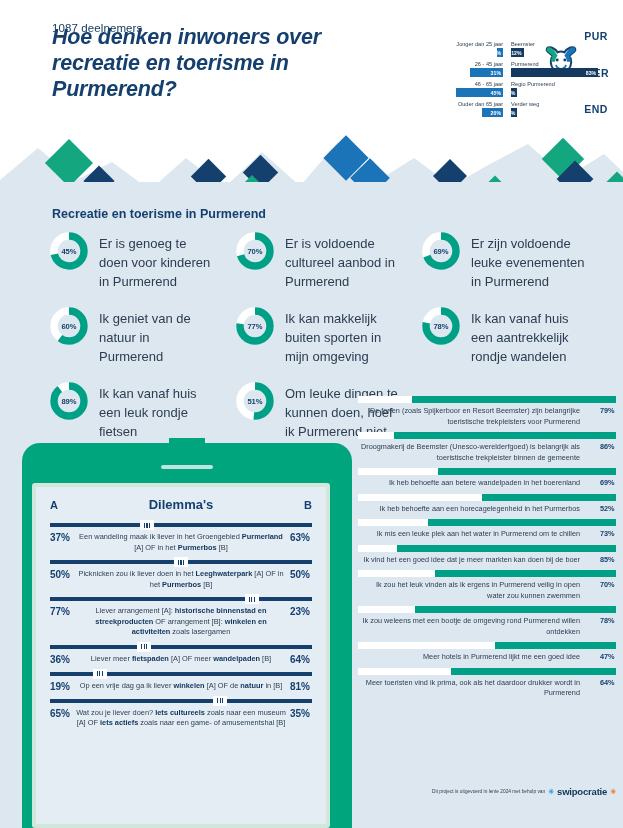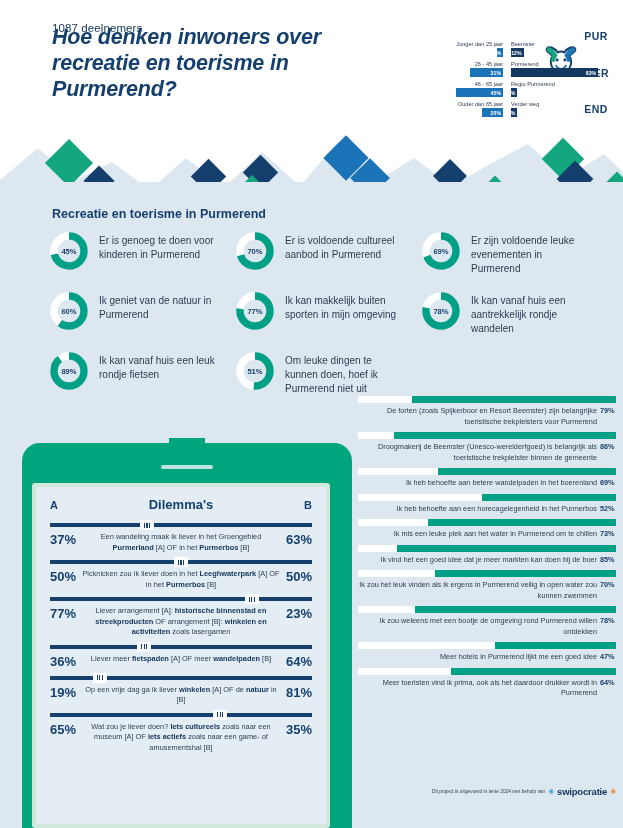--- a/index.html
+++ b/index.html
@@ -71,21 +71,21 @@
   .donut-row { display:flex; margin-bottom:14px; }
   .donut-cell { display:flex; align-items:flex-start; width:186px; }
   .donut-wrap { position:relative; width:42px; height:42px; flex:0 0 42px; }
   .donut-svg { width:42px; height:42px; display:block; transform:rotate(-90deg); }
   .donut-pct {
     position:absolute; inset:0; display:flex; align-items:center; justify-content:center;
     font-size:7.6px; font-weight:bold; color:#15406e;
     transform: translateY(0px);
   }
   .donut-text {
-    margin-left:9px; font-size:10px; line-height:14px;
+    margin-left:9px; font-size:13px; line-height:19px;
     color:#2c3d52; width:118px; padding-top:4px;
   }
 
   
   .phone {
     position:absolute; left:22px; top:443px; width:330px; height:385px;
     background:#00a57e; border-radius:18px 18px 0 0;
   }
   .phone-notch {
     position:absolute; left:50%; transform:translateX(-50%); top:-5px;
@@ -113,38 +113,38 @@
 
   .dil-item { margin-bottom:7px; }
   .dil-bar { position:relative; height:4px; background:#15406e; width:100%; margin-bottom:5px; }
   .dil-knob {
     position:absolute; top:-3px; width:14px; height:10px; background:#ffffff;
     display:flex; align-items:center; justify-content:center; gap:1.4px;
     transform:translateX(-50%);
   }
   .dil-knob i { display:block; width:1.2px; height:5px; background:#15406e; }
   .dil-row { display:flex; align-items:flex-start; }
-  .dil-pct { font-size:13px; font-weight:bold; color:#15406e; flex:0 0 22px; }
+  .dil-pct { font-size:10px; font-weight:bold; color:#15406e; flex:0 0 22px; }
   .dil-pct.right { text-align:left; }
   .dil-q {
     flex:1; font-size:7.4px; line-height:10.5px; color:#2c3d52;
     text-align:center; padding:0 4px;
   }
   .dil-q b { color:#12355b; }
 
   
   .future { position:absolute; left:358px; top:396px; width:258px; }
   .fut-item { margin-bottom:5px; }
   .fut-track { position:relative; width:100%; height:7px; background:#ffffff; margin-bottom:3px; }
   .fut-fill { position:absolute; right:0; top:0; height:7px; background:#00a086; }
   .fut-row { display:flex; align-items:flex-start; justify-content:space-between; }
   .fut-label {
     font-size:7.3px; line-height:10.5px; color:#2c3d52; text-align:right; flex:1;
   }
-  .fut-val { font-size:7.3px; font-weight:bold; color:#15406e; margin-left:3px; flex:0 0 16px; }
+  .fut-val { font-size:7.3px; font-weight:bold; color:#15406e; margin-left:20px; flex:0 0 16px; }
 
   .footer {
     position:absolute; left:358px; top:786px; width:258px;
     display:flex; align-items:center; justify-content:flex-end; gap:3px;
   }
   .footer-text { font-size:4.8px; color:#2c3d52; }
   .footer-brand { font-size:9.5px; font-weight:bold; color:#12355b; letter-spacing:-.2px; }
   .footer-star { font-size:7px; font-weight:bold; }
 </style>
 </head>

